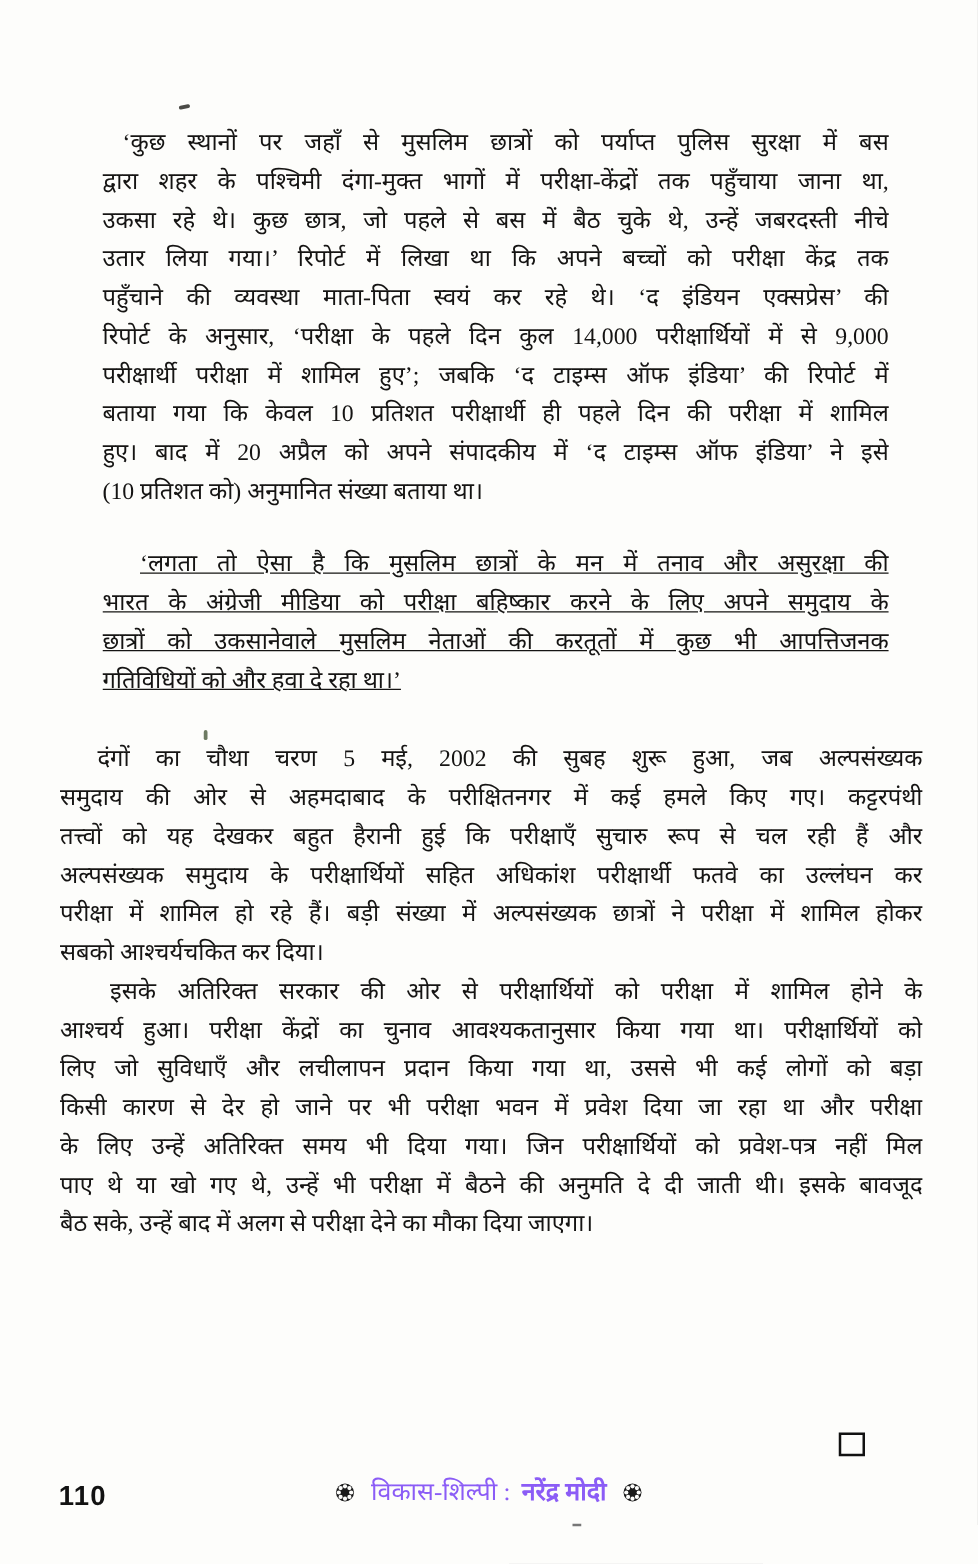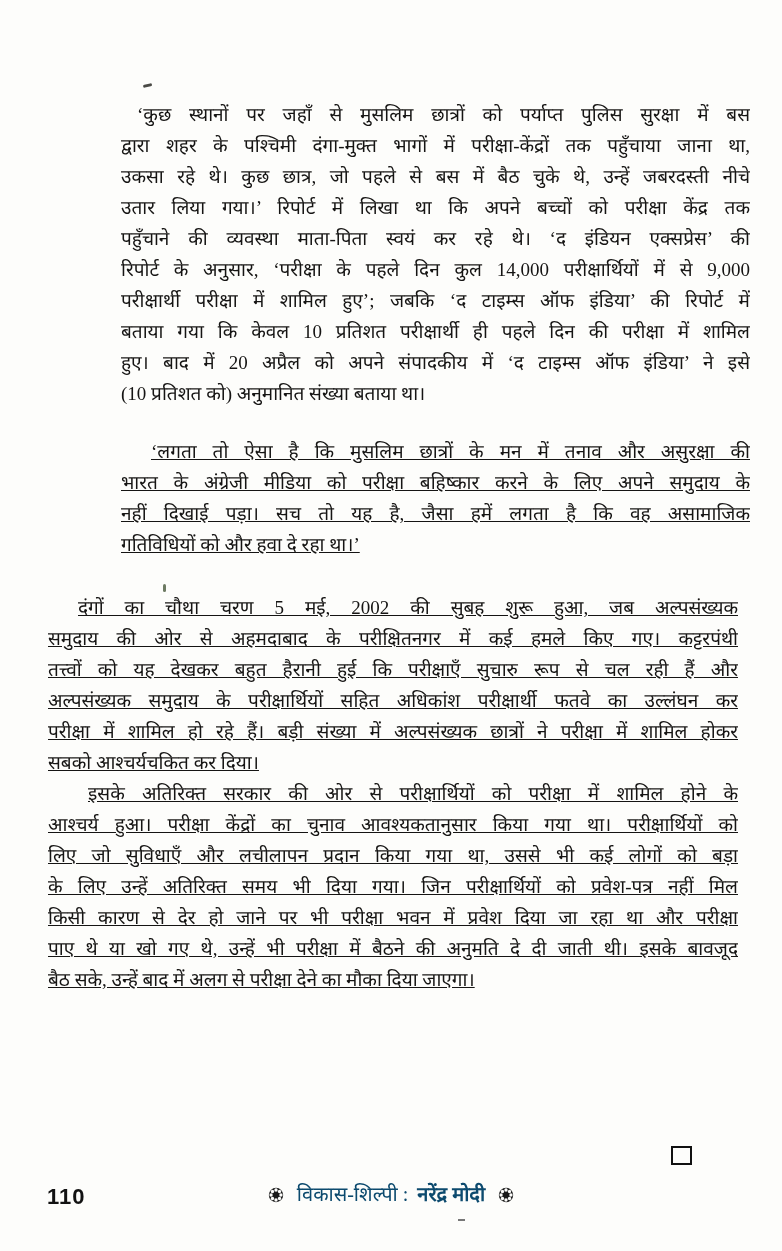--- a/index.html
+++ b/index.html
@@ -15,23 +15,23 @@
     font-family: "Liberation Serif", "DejaVu Serif", serif;
   }
   .content {
     position: absolute;
     left: 48px;
     top: 99px;
     width: 690px;
     font-size: 19px;
     line-height: 31px;
   }
-  .quote { margin-left: 73px; width: 629px; }
+  .quote { margin-left: 34px; width: 629px; }
   .quote-2 { margin-top: 27px; text-decoration: underline; }
-  .para { width: 690px; text-decoration: underline; }
+  .para { width: 690px; }
   .para-1 { margin-top: 32px; }
   .line {
     white-space: nowrap;
     text-align: justify;
     text-align-last: justify;
     height: 31px;
     overflow: hidden;
   }
   .line.last { text-align-last: left; }
   .line.first { text-indent: var(--indent, 0px); }
@@ -55,21 +55,21 @@
     color: #121212;
   }
   .footer-title {
     position: absolute;
     left: 0;
     top: 1181px;
     width: 782px;
     text-align: center;
     font-size: 20px;
     line-height: 26px;
-    color: #0c4a6e;
+    color: #8b5cf6;
   }
   .footer-title .t-reg { margin: 0 4px 0 8px; }
   .footer-title .t-bold { font-weight: 700; margin-right: 8px; }
   .rosette { display: inline-block; vertical-align: -2px; }
   
   .artifact { position: absolute; background: #4a4a46; }
   .artifact-top {
     left: 143px; top: 84px; width: 9px; height: 2.5px;
     border-radius: 2px; transform: rotate(-12deg);
   }
@@ -100,39 +100,39 @@
         <div class="line">रिपोर्ट के अनुसार, ‘परीक्षा के पहले दिन कुल 14,000 परीक्षार्थियों में से 9,000</div>
         <div class="line">परीक्षार्थी परीक्षा में शामिल हुए’; जबकि ‘द टाइम्स ऑफ इंडिया’ की रिपोर्ट में</div>
         <div class="line">बताया गया कि केवल 10 प्रतिशत परीक्षार्थी ही पहले दिन की परीक्षा में शामिल</div>
         <div class="line">हुए। बाद में 20 अप्रैल को अपने संपादकीय में ‘द टाइम्स ऑफ इंडिया’ ने इसे</div>
         <div class="line last">(10 प्रतिशत को) अनुमानित संख्या बताया था।</div>
       </div>
 
     <div class="quote quote-2" style="--indent:30px">
         <div class="line first">‘लगता तो ऐसा है कि मुसलिम छात्रों के मन में तनाव और असुरक्षा की</div>
         <div class="line">भारत के अंग्रेजी मीडिया को परीक्षा बहिष्कार करने के लिए अपने समुदाय के</div>
-        <div class="line">नहीं दिखाई पड़ा। सच तो यह है, जैसा हमें लगता है कि वह असामाजिक</div>
+        <div class="line">छात्रों को उकसानेवाले मुसलिम नेताओं की करतूतों में कुछ भी आपत्तिजनक</div>
         <div class="line last">गतिविधियों को और हवा दे रहा था।’</div>
       </div>
 
     <div class="para para-1" style="--indent:30px">
         <div class="line first">दंगों का चौथा चरण 5 मई, 2002 की सुबह शुरू हुआ, जब अल्पसंख्यक</div>
         <div class="line">समुदाय की ओर से अहमदाबाद के परीक्षितनगर में कई हमले किए गए। कट्टरपंथी</div>
         <div class="line">तत्त्वों को यह देखकर बहुत हैरानी हुई कि परीक्षाएँ सुचारु रूप से चल रही हैं और</div>
         <div class="line">अल्पसंख्यक समुदाय के परीक्षार्थियों सहित अधिकांश परीक्षार्थी फतवे का उल्लंघन कर</div>
         <div class="line">परीक्षा में शामिल हो रहे हैं। बड़ी संख्या में अल्पसंख्यक छात्रों ने परीक्षा में शामिल होकर</div>
         <div class="line last">सबको आश्चर्यचकित कर दिया।</div>
       </div>
 
     <div class="para para-2" style="--indent:40px">
         <div class="line first">इसके अतिरिक्त सरकार की ओर से परीक्षार्थियों को परीक्षा में शामिल होने के</div>
         <div class="line">आश्चर्य हुआ। परीक्षा केंद्रों का चुनाव आवश्यकतानुसार किया गया था। परीक्षार्थियों को</div>
         <div class="line">लिए जो सुविधाएँ और लचीलापन प्रदान किया गया था, उससे भी कई लोगों को बड़ा</div>
+        <div class="line">किसी कारण से देर हो जाने पर भी परीक्षा भवन में प्रवेश दिया जा रहा था और परीक्षा</div>
         <div class="line">के लिए उन्हें अतिरिक्त समय भी दिया गया। जिन परीक्षार्थियों को प्रवेश-पत्र नहीं मिल</div>
-        <div class="line">किसी कारण से देर हो जाने पर भी परीक्षा भवन में प्रवेश दिया जा रहा था और परीक्षा</div>
         <div class="line">पाए थे या खो गए थे, उन्हें भी परीक्षा में बैठने की अनुमति दे दी जाती थी। इसके बावजूद</div>
         <div class="line last">बैठ सके, उन्हें बाद में अलग से परीक्षा देने का मौका दिया जाएगा।</div>
       </div>
   </div>
 
   <div class="end-marker"></div>
 
   <div class="page-number">110</div>
 
   <div class="footer-title">

